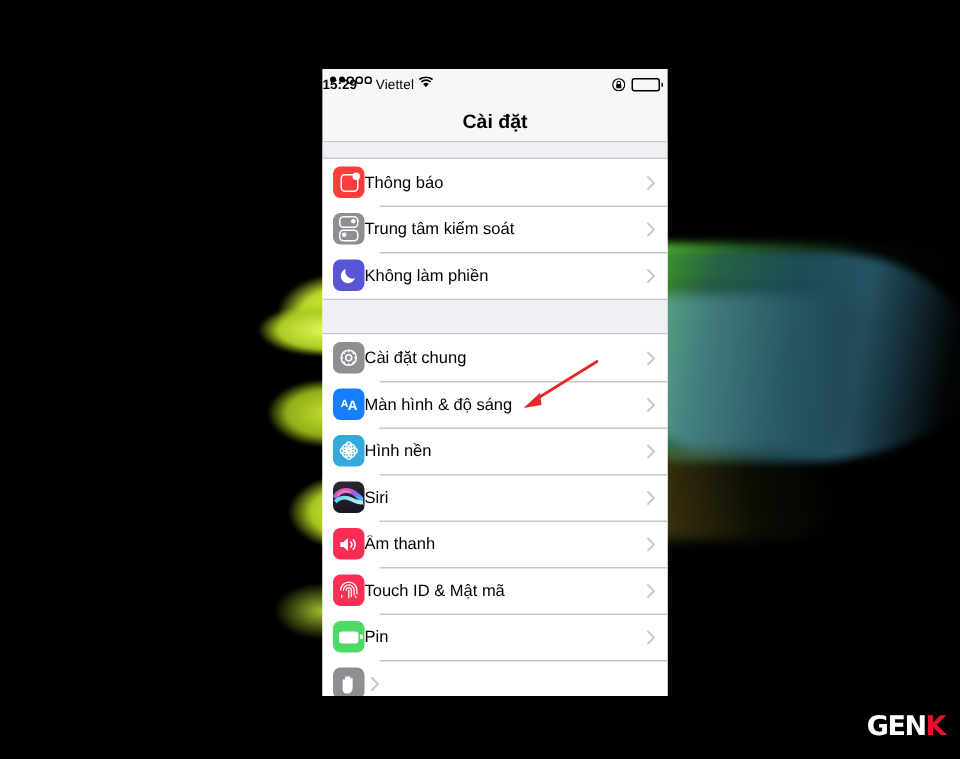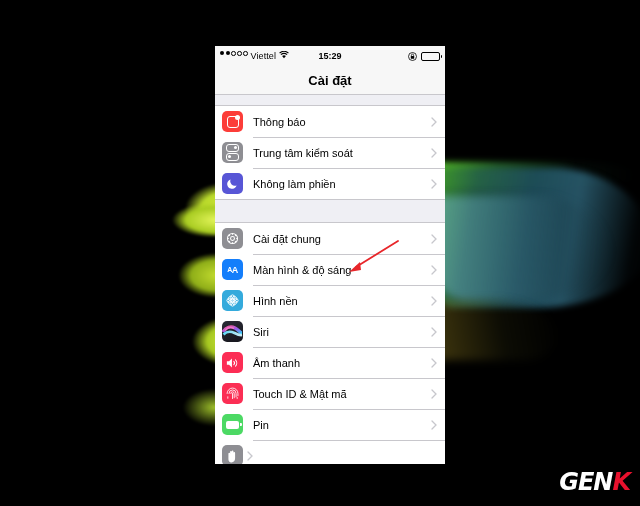--- a/index.html
+++ b/index.html
@@ -67,21 +67,21 @@
     font-size:9px;color:#000;padding:0 5px;
     position:relative;
   }
   .sb-left{display:flex;align-items:flex-start;gap:3px;}
   .dots{display:flex;align-items:center;gap:1.5px;}
   .dot{width:4px;height:4px;border-radius:50%;background:#000;}
   .dot.hollow{background:transparent;border:1px solid #000;width:2.5px;height:2.5px;}
   .carrier{font-size:9px;letter-spacing:.1px;}
   .wifi{width:10px;height:8px;position:relative;display:inline-block;}
   .wifi svg{display:block;}
-  .sb-center{position:absolute;left:0;right:0;text-align:center;font-size:9px;font-weight:bold;pointer-events:none;}
+  .sb-center{position:absolute;left:0;right:0;text-align:left;font-size:9px;font-weight:bold;pointer-events:none;}
   .sb-right{margin-left:auto;display:flex;align-items:center;gap:4px;}
   .lockrot{width:9px;height:9px;}
   .battery{width:19px;height:9px;border:1px solid #000;border-radius:2px;position:relative;padding:1px;box-sizing:border-box;}
   .battery .fill{height:100%;background:#000;border-radius:1px;}
   .battery:after{content:"";position:absolute;right:-3px;top:2.5px;width:1.5px;height:3px;background:#000;border-radius:0 1px 1px 0;}
 
   .navbar{
     height:28px;background:#f7f7f7;
     border-bottom:.5px solid #c8c7cc;
     display:flex;align-items:center;justify-content:center;text-align:right;
@@ -98,21 +98,21 @@
   }
   .row + .row:before{
     content:"";position:absolute;left:38px;right:0;top:0;height:.5px;background:#c8c7cc;
   }
   .ico{
     width:21px;height:21px;border-radius:5px;flex:0 0 21px;
     display:flex;align-items:center;justify-content:center;
     position:relative;overflow:hidden;
   }
   .label{
-    margin-left:10px;font-size:11px;color:#000;flex:1;
+    font-size:11px;color:#000;flex:1;
     white-space:nowrap;overflow:hidden;
   }
   .chev{
     width:14px;margin-right:4px;color:#c7c7cc;font-size:12px;
     display:flex;align-items:center;justify-content:center;
   }
   .chev svg{display:block;}
 
   
   .ic-notif{background:#fc3d39;}
@@ -145,21 +145,21 @@
   .ic-pin .bat:after{content:"";position:absolute;right:-2.5px;top:2.2px;width:2px;height:3.5px;background:#fff;border-radius:0 1px 1px 0;}
 
   .ic-priv{background:#8e8e93;}
 
   
   #arrow{position:absolute;left:340px;top:236px;width:68px;height:42px;pointer-events:none;}
 
   
   #genk{
     position:absolute;right:10px;bottom:12px;
-    font-size:24px;font-weight:bold;font-style:italic;
+    font-size:18px;font-weight:bold;
     letter-spacing:-1px;line-height:1;
     font-family:"DejaVu Sans", sans-serif;
   }
   #genk .w{color:#fff;}
   #genk .r{color:#e8112d;}
 </style>
 </head>
 <body>
 
 <div id="stage">

